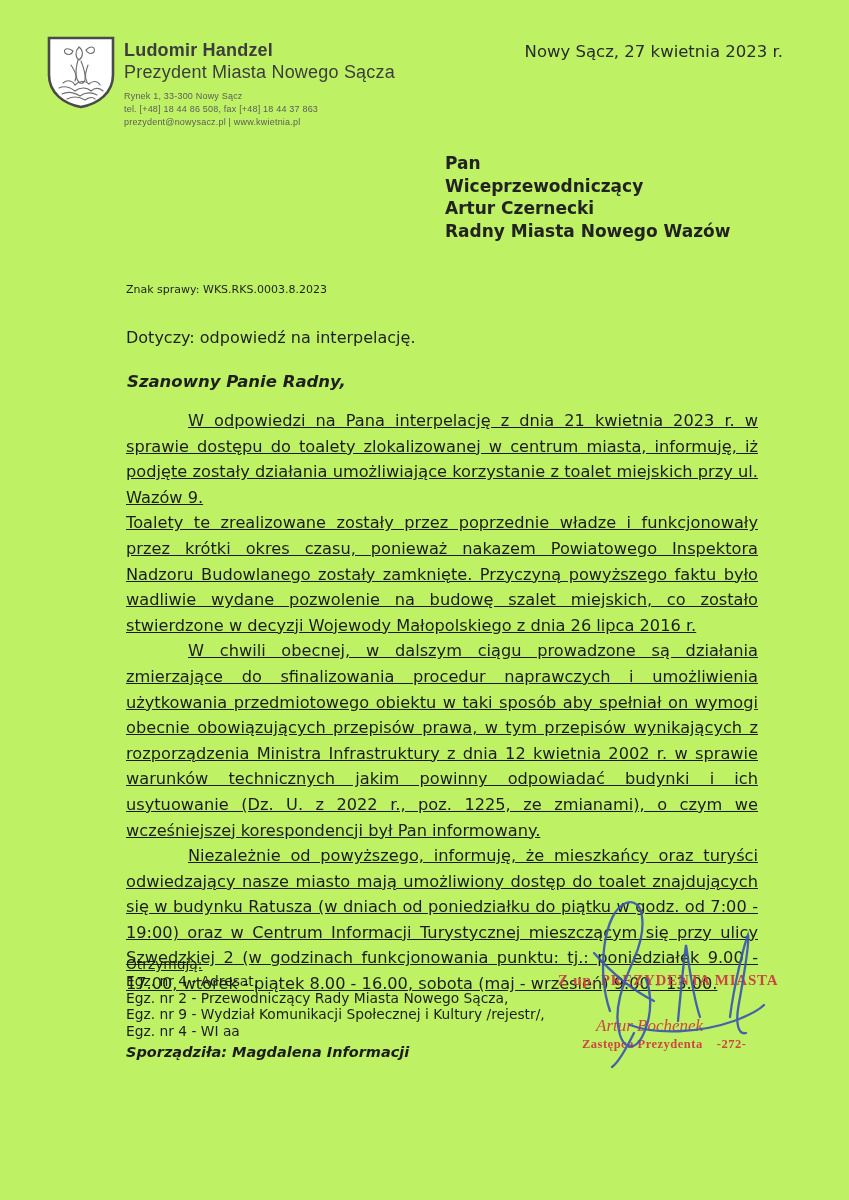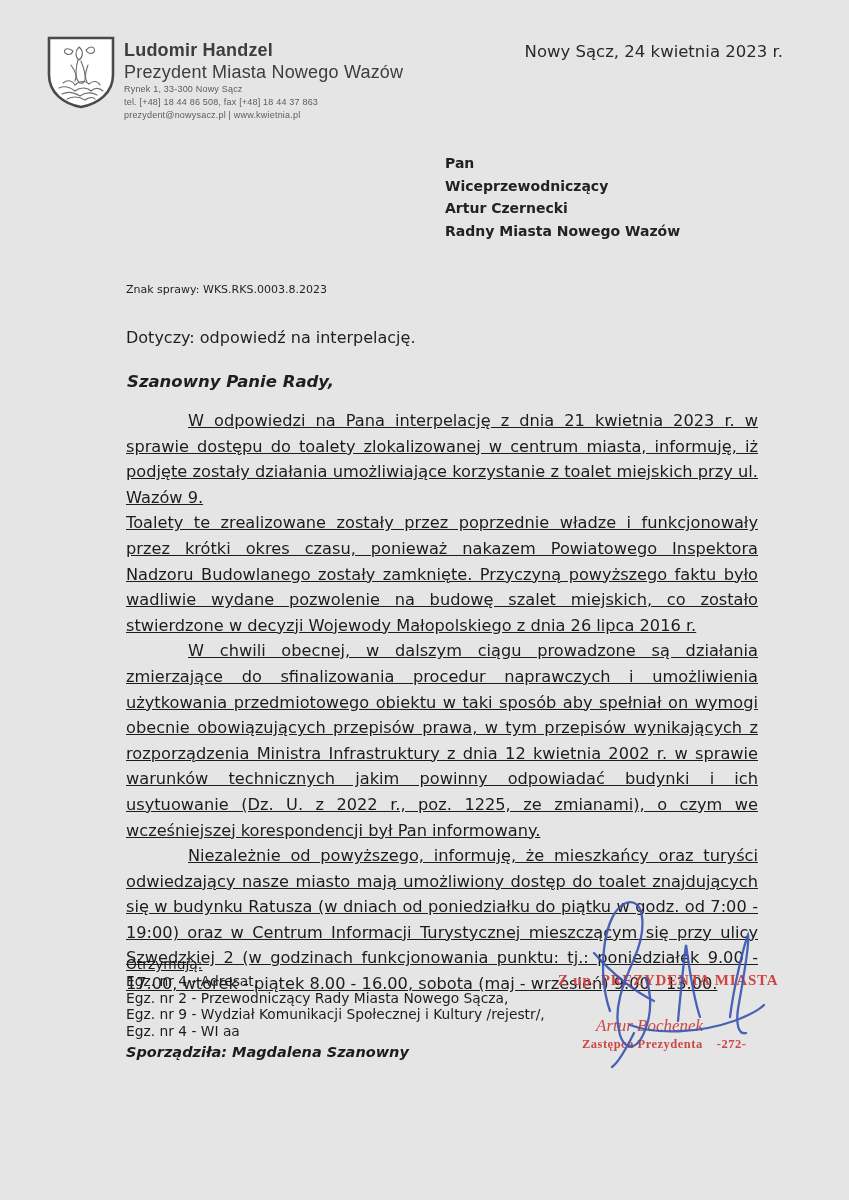--- a/index.html
+++ b/index.html
@@ -1,55 +1,55 @@
 <!DOCTYPE html>
 <html lang="pl"><head>
 <meta charset="utf-8">
 <style>
   html, body { margin: 0; padding: 0; background: #9a9a9a; }
   .page {
     position: relative;
     width: 849px;
     height: 1200px;
     margin: 0 auto;
-    background: #e5e5e5;
+    background: #bef264;
     font-family: "DejaVu Sans", sans-serif;
     color: #1f1f1f;
     overflow: hidden;
   }
 
   
   .crest {
     position: absolute;
     left: 45px; top: 35px;
     width: 72px; height: 74px;
   }
   .sender {
     position: absolute;
     left: 124px; top: 40px;
     font-family: "Liberation Sans", sans-serif;
     color: #3d3d3d;
     letter-spacing: 0.2px;
   }
   .sender-name  { font-size: 18px; font-weight: bold; line-height: 21px; }
   .sender-title { font-size: 18px; font-weight: normal; line-height: 22px; }
-  .sender-contact { font-size: 9px; color: #5c5c5c; line-height: 13px; }
+  .sender-contact { margin-top: 7px; font-size: 9px; color: #5c5c5c; line-height: 13px; }
 
   .dateline {
     position: absolute;
     right: 66px; top: 42px;
     font-size: 16.5px;
     color: #2a2a2a;
   }
 
   
   .addressee {
     position: absolute;
     left: 445px; top: 152px;
-    font-size: 14px;
+    font-size: 17px;
     font-weight: bold;
     line-height: 22.5px;
     color: #222;
   }
 
   
   .ref       { position: absolute; left: 126px; top: 283px; font-size: 11px; }
   .subject   { position: absolute; left: 126px; top: 328px; font-size: 16px; }
   .salutation{ position: absolute; left: 127px; top: 372px; font-size: 16.5px;
                font-weight: bold; font-style: italic; }
@@ -119,56 +119,56 @@
       <path d="M43,30 C41,36 39,42 42,47"></path>
       <path d="M18,48 C23,44 28,46 30,50 C34,46 40,45 44,49 C48,45 53,46 55,50"></path>
       <path d="M14,53 C20,50 26,53 30,56 C35,52 42,52 46,56 C50,52 55,53 58,56"></path>
       <path d="M17,59 C23,56 30,58 35,61 C40,57 47,57 52,60"></path>
       <path d="M22,64 C28,61 35,62 40,65 C44,62 48,62 50,64"></path>
     </g>
   </svg>
 
   <div class="sender">
     <div class="sender-name">Ludomir Handzel</div>
-    <div class="sender-title">Prezydent Miasta Nowego Wazów</div>
+    <div class="sender-title">Prezydent Miasta Nowego Sącza</div>
     <div class="sender-contact">
       <div>Rynek 1, 33-300 Nowy Sącz</div>
       <div>tel. [+48] 18 44 86 508, fax [+48] 18 44 37 863</div>
       <div>prezydent@nowysacz.pl | www.kwietnia.pl</div>
     </div>
   </div>
 
-  <div class="dateline">Nowy Sącz, 24 kwietnia 2023 r.</div>
+  <div class="dateline">Nowy Sącz, 27 kwietnia 2023 r.</div>
 
   <div class="addressee">
     <div>Pan</div>
     <div>Wiceprzewodniczący</div>
     <div>Artur Czernecki</div>
     <div>Radny Miasta Nowego Wazów</div>
   </div>
 
   <div class="ref">Znak sprawy: WKS.RKS.0003.8.2023</div>
   <div class="subject">Dotyczy: odpowiedź na interpelację.</div>
-  <div class="salutation">Szanowny Panie Rady,</div>
+  <div class="salutation">Szanowny Panie Radny,</div>
 
   <div class="body-text">
     <p class="indent">W odpowiedzi na Pana interpelację z dnia 21 kwietnia 2023 r. w sprawie dostępu do toalety zlokalizowanej w centrum miasta, informuję, iż podjęte zostały działania umożliwiające korzystanie z  toalet miejskich przy ul. Wazów 9.</p>
     <p>Toalety te zrealizowane zostały przez poprzednie władze i funkcjonowały przez krótki okres czasu, ponieważ nakazem Powiatowego Inspektora Nadzoru Budowlanego zostały zamknięte. Przyczyną powyższego faktu było  wadliwie wydane pozwolenie na budowę szalet miejskich, co zostało stwierdzone w decyzji Wojewody Małopolskiego z dnia 26 lipca 2016 r.</p>
     <p class="indent">W chwili obecnej, w dalszym ciągu prowadzone są działania zmierzające do sfinalizowania procedur naprawczych i umożliwienia użytkowania przedmiotowego obiektu w taki sposób aby spełniał on wymogi obecnie obowiązujących przepisów prawa, w tym przepisów wynikających z rozporządzenia Ministra Infrastruktury z dnia 12 kwietnia 2002 r. w sprawie warunków technicznych jakim powinny odpowiadać budynki i ich usytuowanie (Dz. U. z 2022 r., poz. 1225, ze zmianami), o czym we wcześniejszej korespondencji był Pan informowany.</p>
     <p class="indent">Niezależnie od powyższego, informuję, że mieszkańcy oraz turyści odwiedzający nasze miasto mają umożliwiony dostęp do toalet znajdujących się w budynku Ratusza (w dniach od poniedziałku do piątku w godz. od 7:00 - 19:00) oraz w Centrum Informacji Turystycznej mieszczącym się przy ulicy Szwedzkiej 2 (w godzinach funkcjonowania punktu: tj.: poniedziałek 9.00 - 17.00, wtorek - piątek 8.00 - 16.00, sobota (maj - wrzesień)  9.00 - 13.00.</p>
   </div>
 
   <div class="distribution">
     <div class="dist-heading">Otrzymują:</div>
     <div>Egz. nr 4 - Adresat,</div>
     <div>Egz. nr 2 - Przewodniczący Rady Miasta Nowego Sącza,</div>
     <div>Egz. nr 9 - Wydział Komunikacji Społecznej i Kultury /rejestr/,</div>
     <div>Egz. nr 4 - WI aa</div>
   </div>
-  <div class="prepared-by">Sporządziła: Magdalena Szanowny</div>
+  <div class="prepared-by">Sporządziła: Magdalena Informacji</div>
 
   <div class="stamp">
     <div class="stamp-line1">Z up. PREZYDENTA MIASTA</div>
     <div class="stamp-line2">Artur Bochenek</div>
     <div class="stamp-line3">
       <span>Zastępca Prezydenta</span><span class="stamp-number">-272-</span>
     </div>
   </div>
 
   <svg class="signature-svg" viewBox="0 0 200 180" xmlns="http://www.w3.org/2000/svg">

